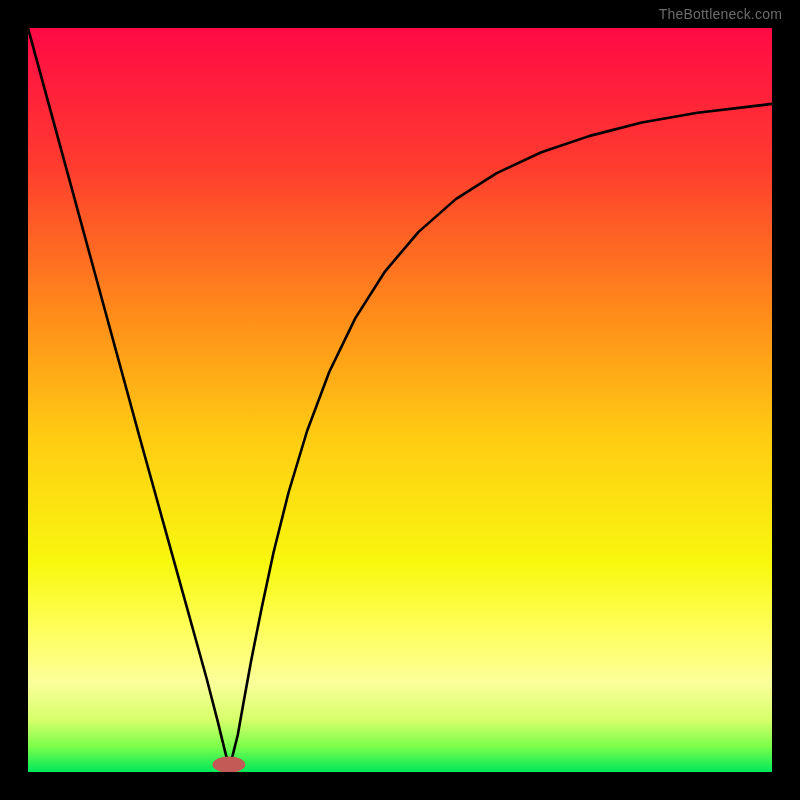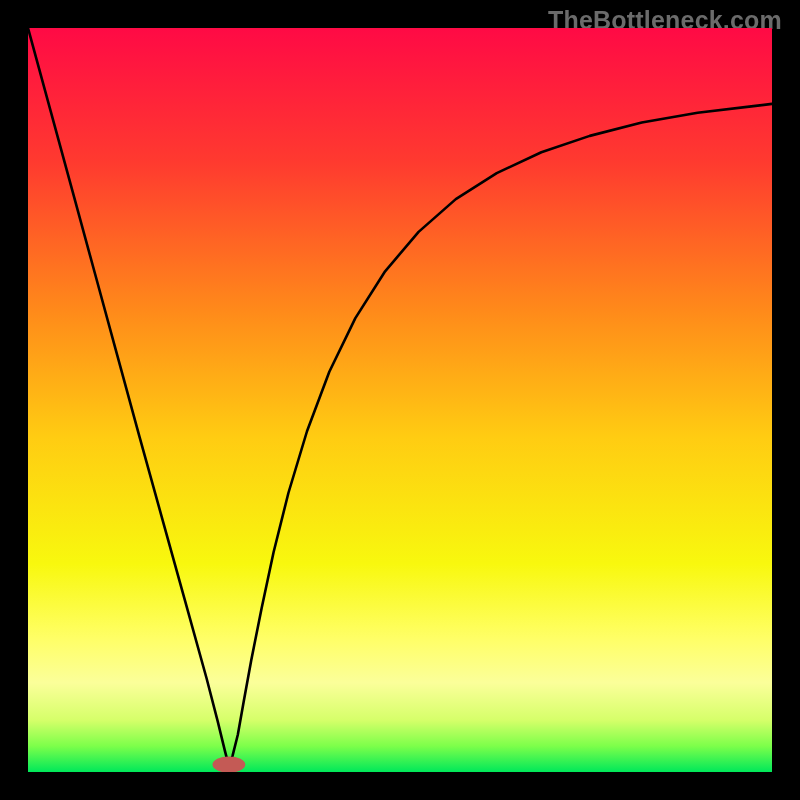--- a/index.html
+++ b/index.html
@@ -24,22 +24,22 @@
     left: 0;
     top: 0;
     width: 744px;
     height: 744px;
   }
   .watermark {
     position: absolute;
     top: 6px;
     right: 18px;
     color: #6b6b6b;
-    font-size: 25px;
-    font-weight: 700;
+    font-size: 14px;
+    font-weight: 400;
     letter-spacing: 0.2px;
     user-select: none;
   }
   svg { display: block; }
 </style>
 </head>
 <body>
 
 <div class="watermark">TheBottleneck.com</div>
 

